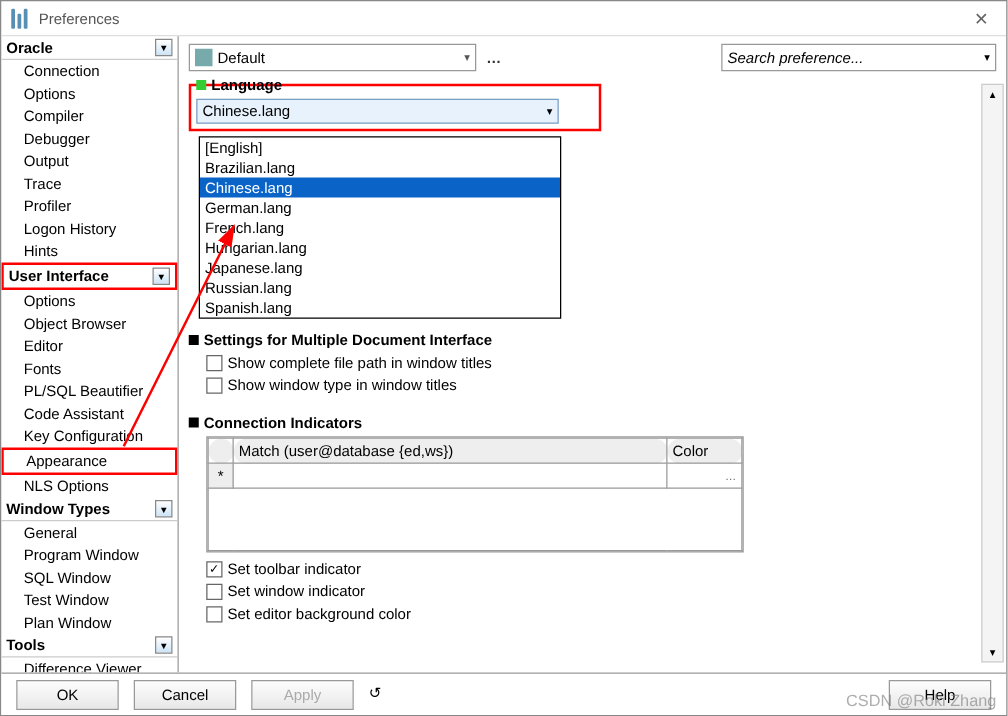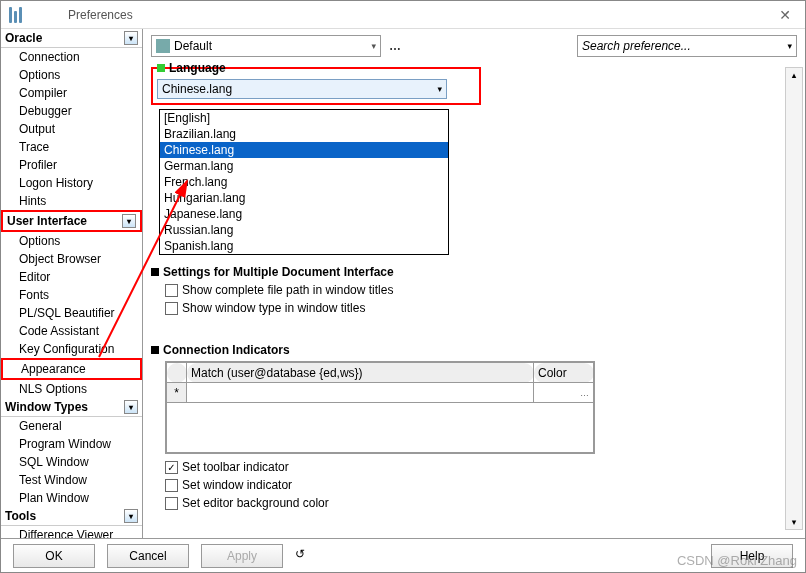--- a/index.html
+++ b/index.html
@@ -1,17 +1,17 @@
 <!DOCTYPE html>
 <html><head>
 <meta charset="utf-8">
 <style>
 * { box-sizing: border-box; margin: 0; padding: 0; }
 body { font-family: "Segoe UI", Tahoma, sans-serif; font-size: 12px; background: #fff; width: 806px; height: 573px; overflow: hidden; position: relative; border: 1px solid #888; }
-.titlebar { height: 28px; display: flex; align-items: center; padding: 0 8px; border-bottom: 1px solid #ddd; gap: 37px; }
+.titlebar { height: 28px; display: flex; align-items: center; padding: 0 8px; border-bottom: 1px solid #ddd; }
 .titlebar .app-icon { width: 16px; height: 16px; display: inline-flex; gap: 2px; margin-right: 6px; }
 .titlebar .app-icon span { width: 3px; background: #5a8fb5; border-radius: 1px; }
 .titlebar .app-icon span:nth-child(2) { height: 12px; margin-top: 4px; }
 .titlebar .app-icon span:nth-child(1), .titlebar .app-icon span:nth-child(3) { height: 16px; }
 .titlebar .title { color: #555; font-size: 12px; }
 .titlebar .close { margin-left: auto; color: #666; font-size: 14px; cursor: pointer; padding: 0 6px; }
 .content { display: flex; height: 509px; }
 .sidebar { width: 142px; border-right: 1px solid #999; overflow: hidden; position: relative; }
 .tree { font-size: 12px; }
 .tree-header { display: flex; align-items: center; padding: 2px 4px; font-weight: bold; border-bottom: 1px solid #ccc; }
@@ -23,21 +23,21 @@
 .profile-select { display: flex; align-items: center; width: 230px; height: 22px; border: 1px solid #999; padding: 0 4px; background: #fff; }
 .profile-select .cube { width:14px; height:14px; background:#7aa; margin-right:4px; }
 .profile-select .chev { margin-left:auto; font-size:9px; color:#555; }
 .dots { color:#333; font-weight:bold; }
 .search { margin-left:auto; width:220px; height:22px; border:1px solid #999; display:flex; align-items:center; padding:0 4px; color:#000000; font-style:italic; }
 .search .chev { margin-left:auto; font-size:9px; font-style:normal; }
 .right-scroll { position:absolute; right:2px; top:38px; bottom:8px; width:18px; border:1px solid #ccc; background:#f4f4f4; display:flex; flex-direction:column; align-items:center; }
 .right-scroll .arr { font-size:9px; padding:2px 0; cursor:pointer; }
 .right-scroll .thumb { flex:1; }
 .panels { margin-right: 24px; }
-.group { margin-bottom: 26px; }
+.group { margin-bottom: 14px; }
 .group-row { display:flex; align-items:center; margin-bottom:2px; }
 .marker { width:8px; height:8px; margin-right:4px; }
 .marker.green { background:#3c3; }
 .marker.black { background:#000; }
 .group-title { font-weight:bold; }
 .lang-box { border:2px solid red; padding:4px; position:relative; width:330px; }
 .lang-box .group-row { margin-top:-12px; }
 .lang-select { margin-top:4px; width:290px; height:20px; border:1px solid #7a9fc4; background:#e8f2fc; display:flex; align-items:center; padding:0 4px; }
 .lang-select .chev { margin-left:auto; font-size:9px; }
 .dropdown { position:absolute; top:40px; left:6px; width:290px; background:#fff; border:1px solid #000; z-index:5; }

